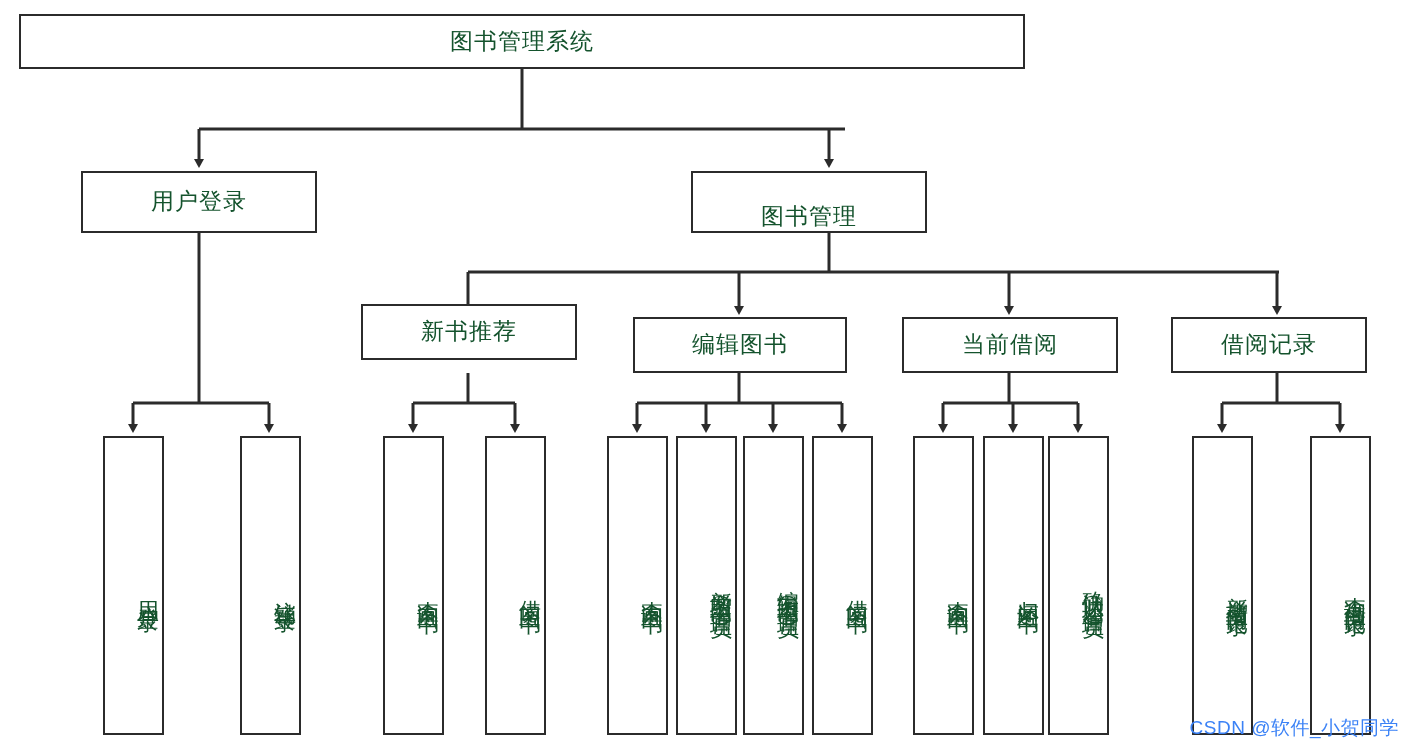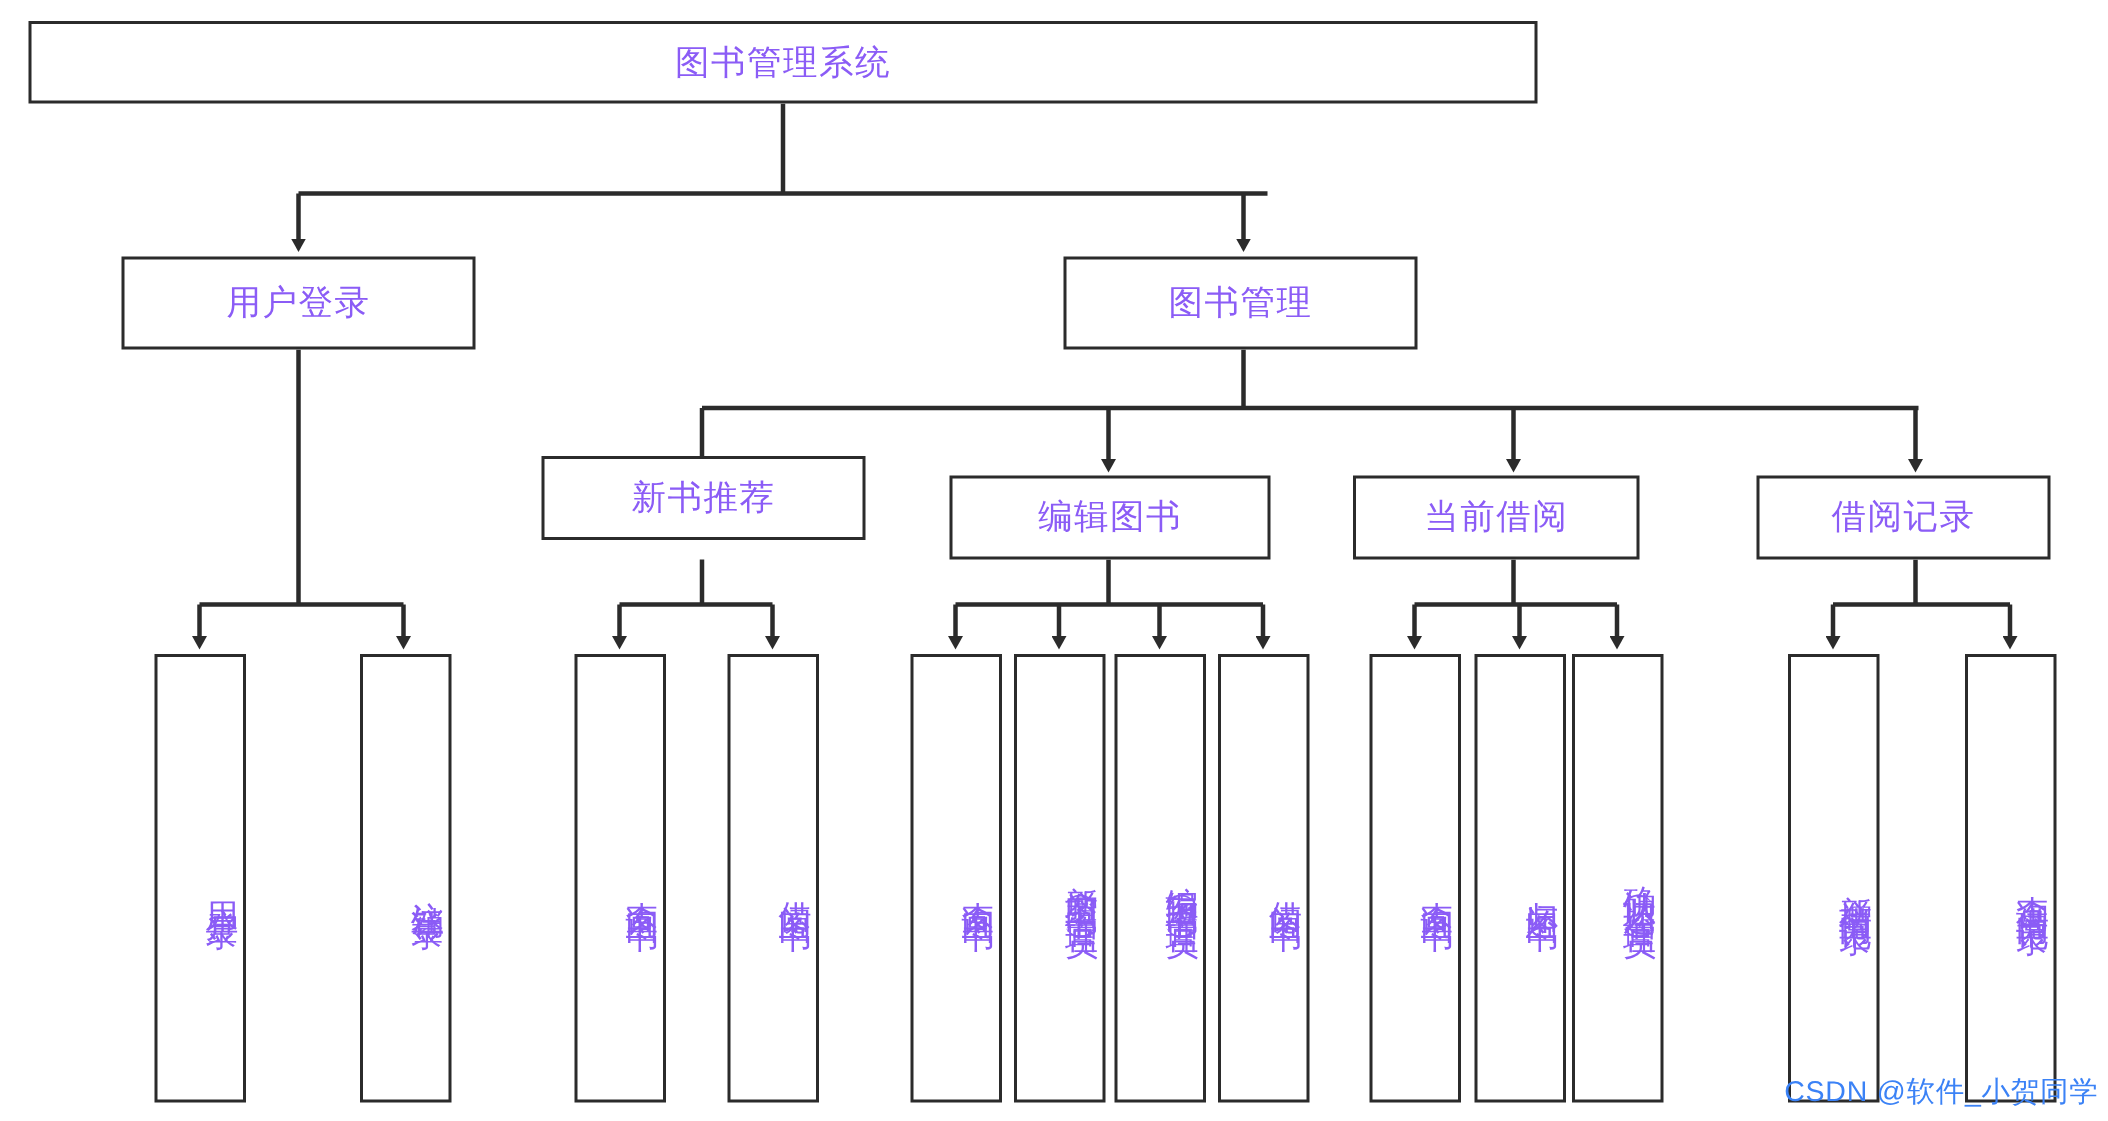--- a/index.html
+++ b/index.html
@@ -27,21 +27,21 @@
     pointer-events: none;
   }
   .node {
     position: absolute;
     box-sizing: border-box;
     background: #ffffff;
     border: 2.5px solid #2b2b2b;
     display: flex;
     align-items: center;
     justify-content: center;
-    color: #8b5cf6;
+    color: #14532d;
     z-index: 2;
   }
   .node.horiz {
     font-size: 23px;
     letter-spacing: 1px;
     line-height: 1.2;
   }
   .node.vert {
     writing-mode: vertical-rl;
     text-orientation: upright;
@@ -123,31 +123,31 @@
     </g>
   </svg>
 
   <div class="node horiz" style="left:19px; top:14px; width:1006px; height:55px;">
     <span>图书管理系统</span>
   </div>
 
   <div class="node horiz" style="left:81px; top:171px; width:236px; height:62px;">
     <span>用户登录</span>
   </div>
-  <div class="node horiz" style="left:709px; top:171px; width:236px; height:62px;">
+  <div class="node horiz" style="left:691px; top:171px; width:236px; height:62px;align-items:flex-end;">
     <span>图书管理</span>
   </div>
 
   <div class="node horiz" style="left:361px; top:304px; width:216px; height:56px;">
     <span>新书推荐</span>
   </div>
   <div class="node horiz" style="left:633px; top:317px; width:214px; height:56px;">
     <span>编辑图书</span>
   </div>
-  <div class="node horiz" style="left:902px; top:317px; width:191px; height:56px;">
+  <div class="node horiz" style="left:902px; top:317px; width:216px; height:56px;">
     <span>当前借阅</span>
   </div>
   <div class="node horiz" style="left:1171px; top:317px; width:196px; height:56px;">
     <span>借阅记录</span>
   </div>
 
   <div class="node vert" style="left:103px; top:436px; width:61px; height:299px;">
     <span class="vtext">用户登录</span>
   </div>
   <div class="node vert" style="left:240px; top:436px; width:61px; height:299px;">

